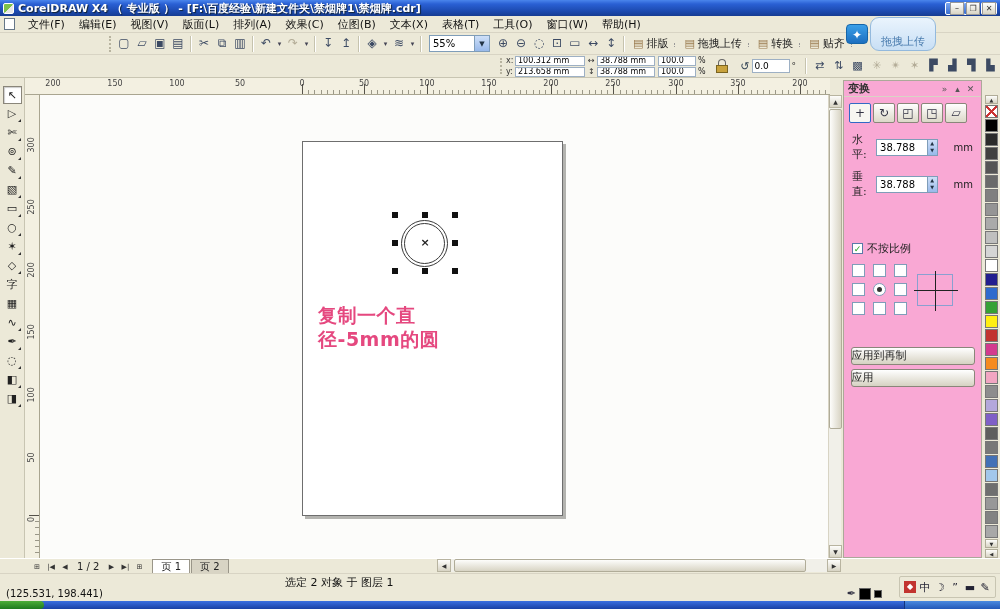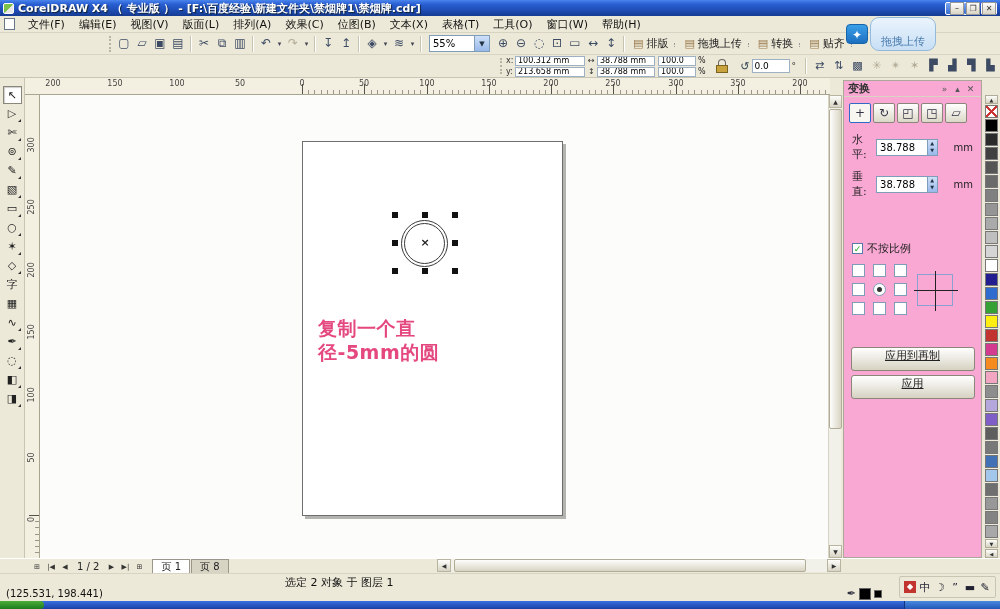--- a/index.html
+++ b/index.html
@@ -107,21 +107,21 @@
   #page { position:absolute; left:262px; top:46px; width:261px; height:375px; background:#fff;
     border:1px solid #6e6e6e; box-shadow:3px 3px 0 rgba(90,90,85,0.45); }
   #circle-outer { position:absolute; left:361px; top:125px; width:47px; height:47px; border:1px solid #3a3a3a; border-radius:50%; }
   #circle-inner { position:absolute; left:364px; top:128px; width:41px; height:41px; border:1px solid #3a3a3a; border-radius:50%; }
   #center-x { position:absolute; left:378px; top:141px; width:14px; font-size:11px; font-weight:bold; color:#222; text-align:center; }
   #sel-handles { position:absolute; left:352px; top:117px; width:66px; height:62px; }
   .handle { position:absolute; width:6px; height:6px; background:#111; }
   .h-tl{left:0;top:0;} .h-tc{left:30px;top:0;} .h-tr{left:60px;top:0;}
   .h-ml{left:0;top:28px;} .h-mr{left:60px;top:28px;}
   .h-bl{left:0;top:56px;} .h-bc{left:30px;top:56px;} .h-br{left:60px;top:56px;}
-  #annotation { position:absolute; left:278px; top:221px; width:176px; font-size:19px; line-height:24px;
+  #annotation { position:absolute; left:278px; top:208px; width:176px; font-size:19px; line-height:24px;
     font-weight:bold; letter-spacing:0.5px; }
 
   
   #vscroll { position:absolute; left:828px; top:95px; width:13px; height:463px; background:#f1f0e9; border-left:1px solid #d8d4c4; }
   .sb-btn { position:absolute; left:0; width:13px; height:13px; background:linear-gradient(#fdfdfb,#d8d4c4);
     border:1px solid #b8b4a0; font-size:6px; text-align:center; line-height:12px; color:#333; }
   #vthumb { position:absolute; left:0; top:14px; width:13px; height:320px;
     background:linear-gradient(90deg,#fdfdfb,#d8d4c4); border:1px solid #b0ac98; border-radius:2px; }
 
   
@@ -148,22 +148,22 @@
   #anchor-area { display:flex; align-items:center; padding:6px 8px; gap:10px; }
   #anchor-grid { display:grid; grid-template-columns:repeat(3,13px); grid-auto-rows:13px; gap:6px 8px; }
   .anch { width:13px; height:13px; border:1px solid #7f9db9; background:#fff; }
   .anch.radio { border-radius:50%; position:relative; }
   .anch.radio::after { content:""; position:absolute; left:3px; top:3px; width:5px; height:5px; border-radius:50%; background:#333; }
   #anchor-preview { width:36px; height:32px; position:relative;
     background:#cdd9f0 repeating-linear-gradient(90deg,#8aa0d0 0 1px,transparent 1px 6px),
     repeating-linear-gradient(180deg,#8aa0d0 0 1px,transparent 1px 6px); border:1px solid #8aa0d0; }
   #anchor-preview::before { content:""; position:absolute; left:-4px; top:15px; width:44px; height:1px; background:#222; }
   #anchor-preview::after { content:""; position:absolute; left:17px; top:-4px; width:1px; height:40px; background:#222; }
-  .dk-btn { display:block; width:124px; height:24px; margin:4px auto 0; border:1px solid #8a867a; border-radius:3px;
-    background:linear-gradient(#fff,#d6d2c2); font-size:11px; text-align:center; line-height:16px; color:#222;text-decoration:underline; }
+  .dk-btn { display:block; width:124px; height:18px; margin:4px auto 0; border:1px solid #8a867a; border-radius:3px;
+    background:linear-gradient(#fff,#d6d2c2); font-size:11px; line-height:16px; color:#222; }
   #dk-buttons { padding-top:22px; }
 
   
   #palette { position:absolute; left:984px; top:95px; width:15px; height:463px; background:#ece9d8; }
   .pal-arrow { width:13px; height:9px; margin:0 auto 1px; background:linear-gradient(#fdfdfb,#d8d4c4);
     border:1px solid #b0ac98; font-size:5px; text-align:center; line-height:8px; color:#333; }
   .swatch { width:13px; height:13px; margin:0 auto 1px; border:1px solid #777; }
   .swatch.none { background:
       linear-gradient(45deg,transparent 44%,#c33 44% 56%,transparent 56%),
       linear-gradient(-45deg,transparent 44%,#c33 44% 56%,transparent 56%),#fff !important; }
@@ -543,21 +543,21 @@
     <div id="page-indicator">1 / 2</div>
     <span style="display:flex">
 
     <div class="nav-btn">▶</div>
         <div class="nav-btn">▶|</div>
         <div class="nav-btn">⊞</div>
       </span>
     <span style="display:flex; margin-left:6px">
 
     <div class="page-tab active">页 1</div>
-        <div class="page-tab">页 8</div>
+        <div class="page-tab">页 2</div>
       </span>
   </div>
   <div id="hscroll">
     <div class="hs-btn">◀</div>
     <div id="hthumb"></div>
     <div class="hs-btn" style="margin-left:auto">▶</div>
   </div>
 
   <div id="status1">
     <span class="sel-text">选定 2 对象 于 图层 1</span>

